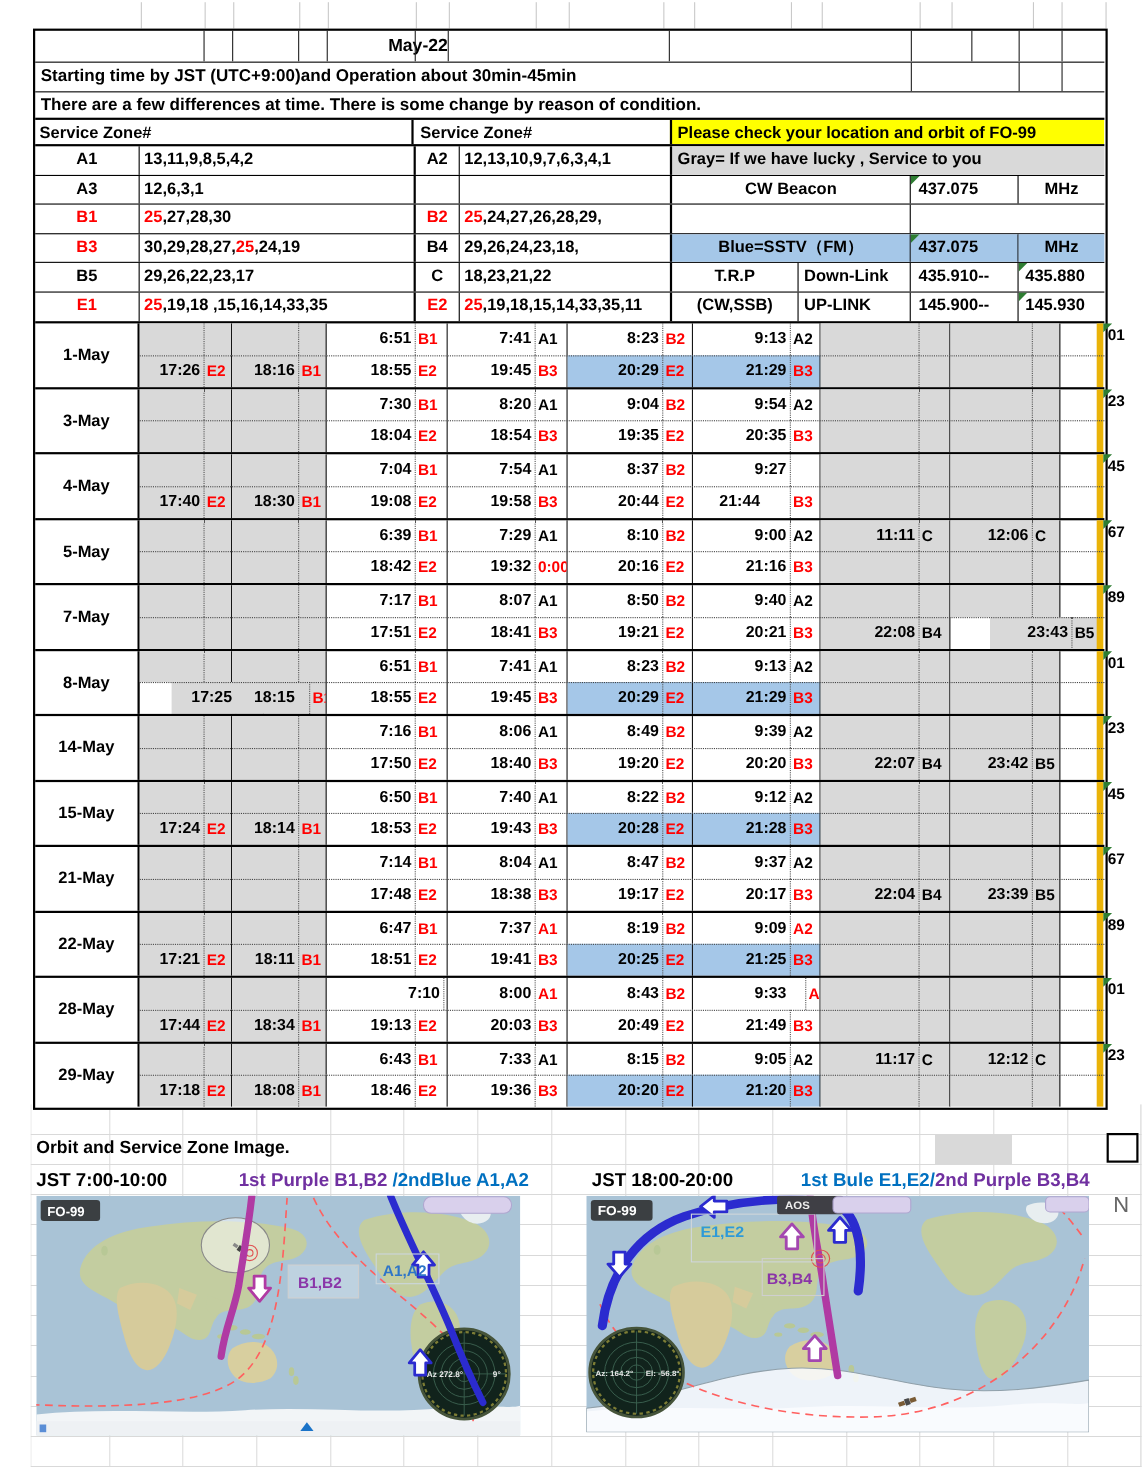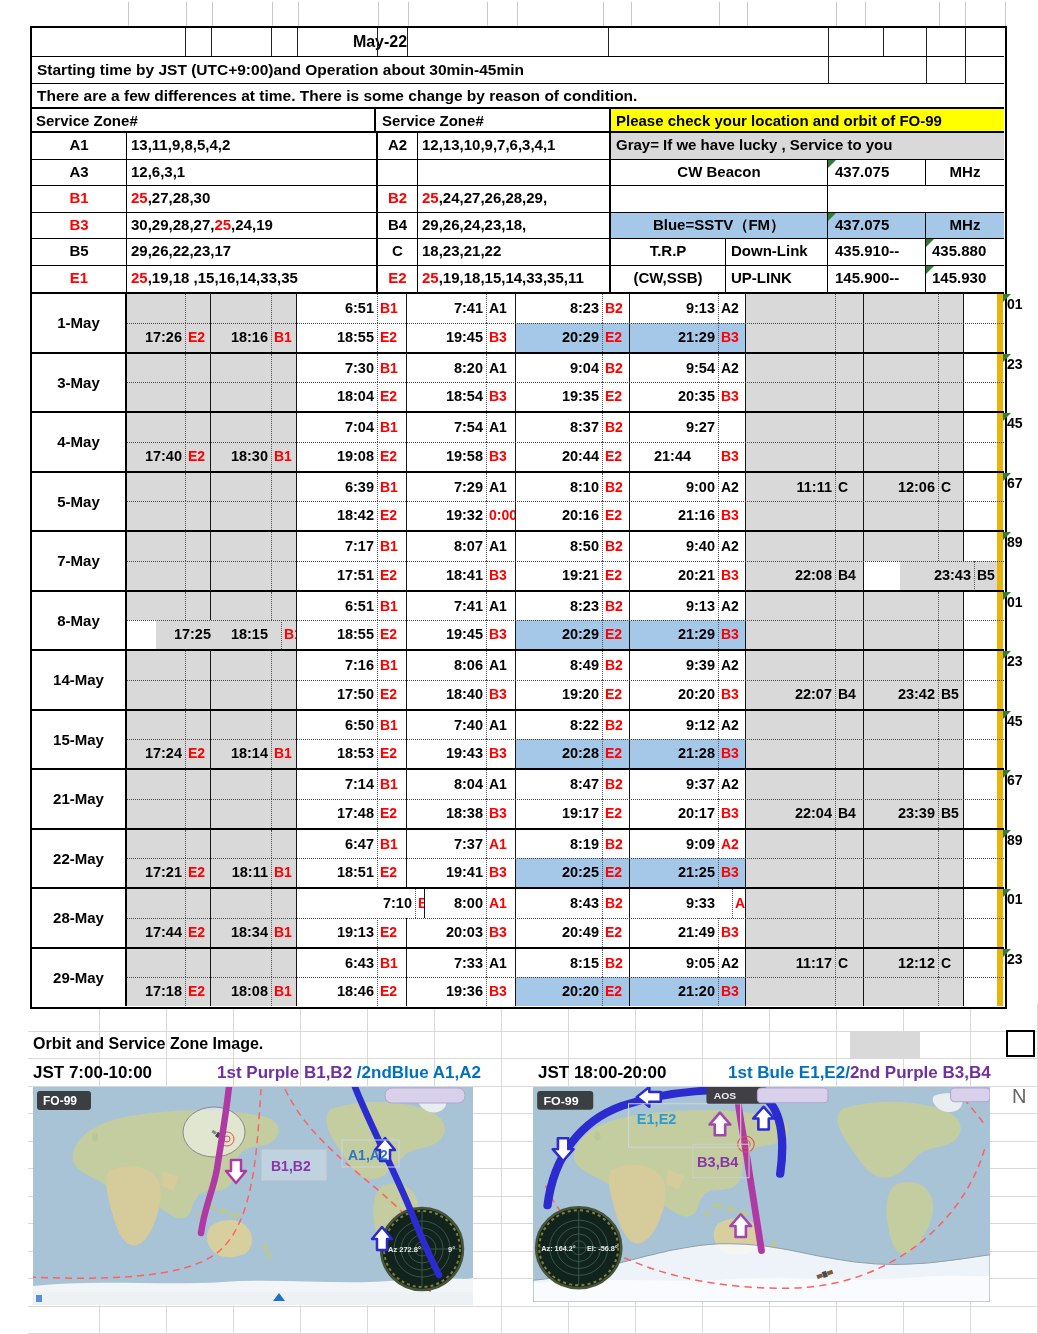--- a/index.html
+++ b/index.html
@@ -868,21 +868,21 @@
         <div class="blk" style="top: 859px;">
           <div class="bdate">28-May</div>
           <div class="pc gy" style="left: 95px; width: 84px; top: 0px;">
             <span class="t" style="width: 58px;"></span>
             <span class="z"></span>
           </div>
           <div class="pc gy" style="left: 179px; width: 86px; top: 0px;">
             <span class="t" style="width: 60px;"></span>
             <span class="z"></span>
           </div>
-          <div class="pc" style="left: 265px; width: 128px; top: 0px; padding-left: 38px;">
+          <div class="pc" style="left: 265px; width: 110px; top: 0px; padding-left: 38px;">
             <span class="t" style="width: 80px;">7:10</span>
             <span class="z rd">B1</span>
           </div>
           <div class="pc" style="left: 375px; width: 109px; top: 0px;">
             <span class="t" style="width: 79px;">8:00</span>
             <span class="z rd">A1</span>
           </div>
           <div class="pc" style="left: 484px; width: 114px; top: 0px;">
             <span class="t" style="width: 86px;">8:43</span>
             <span class="z rd">B2</span>

